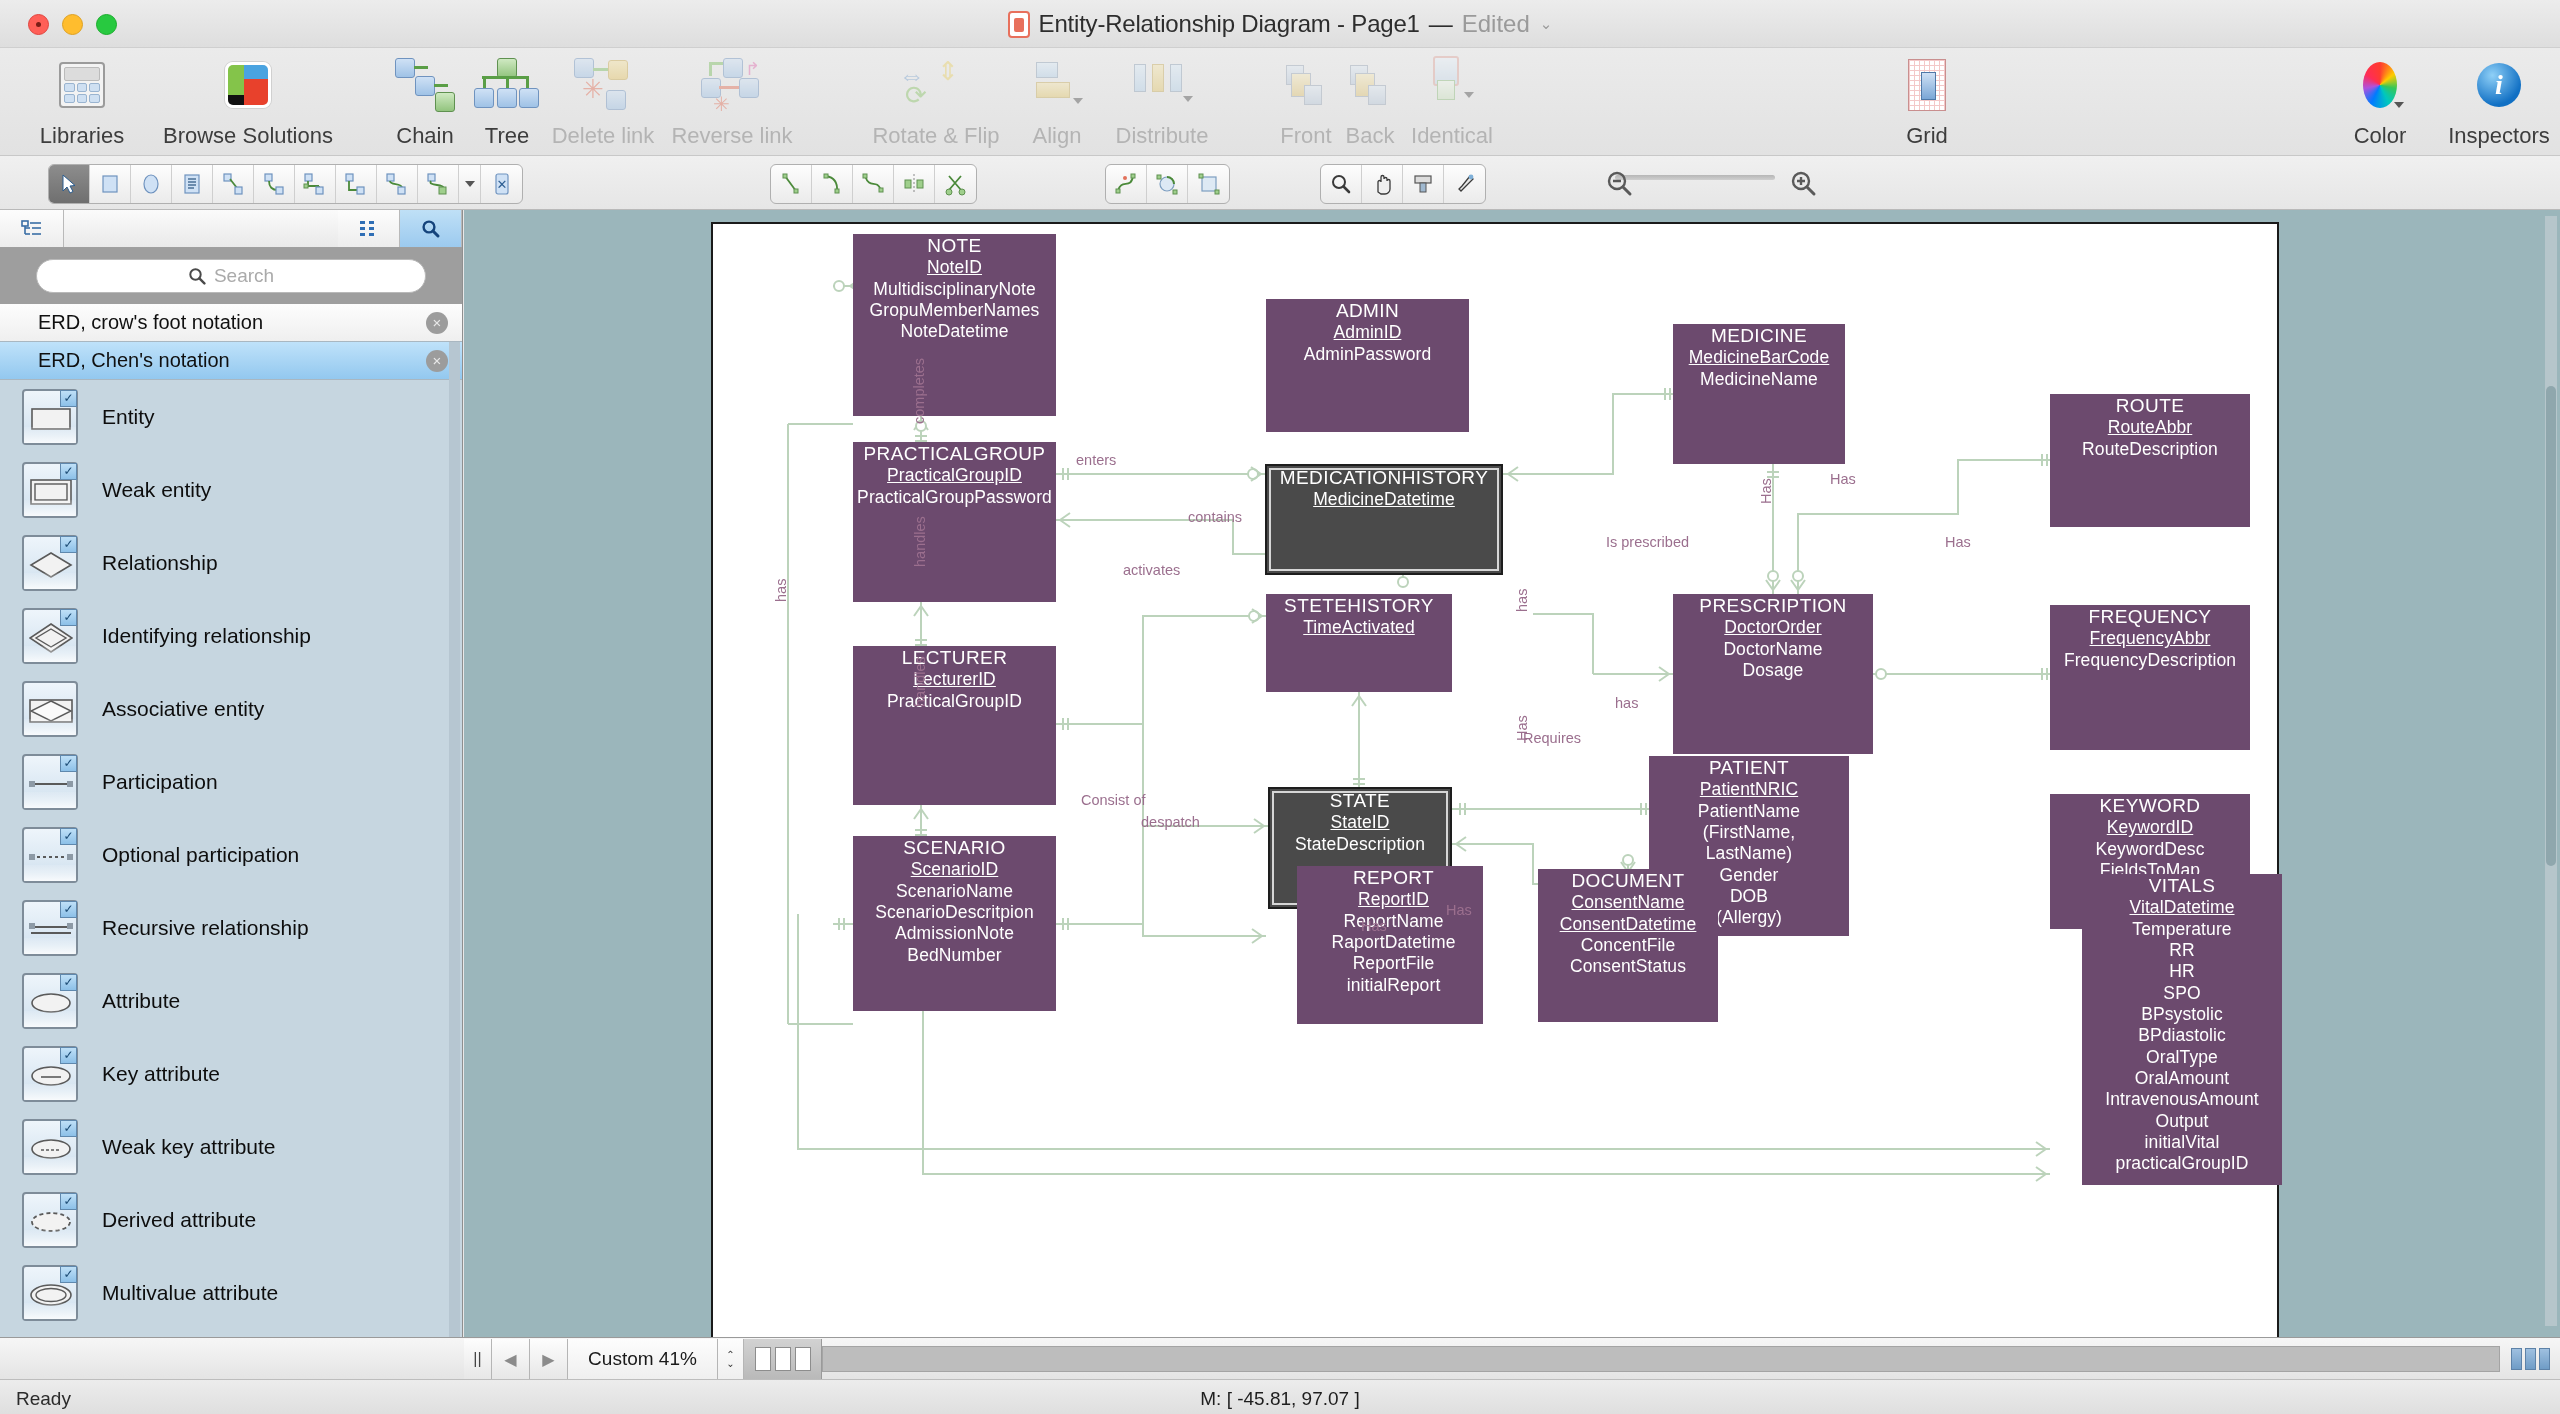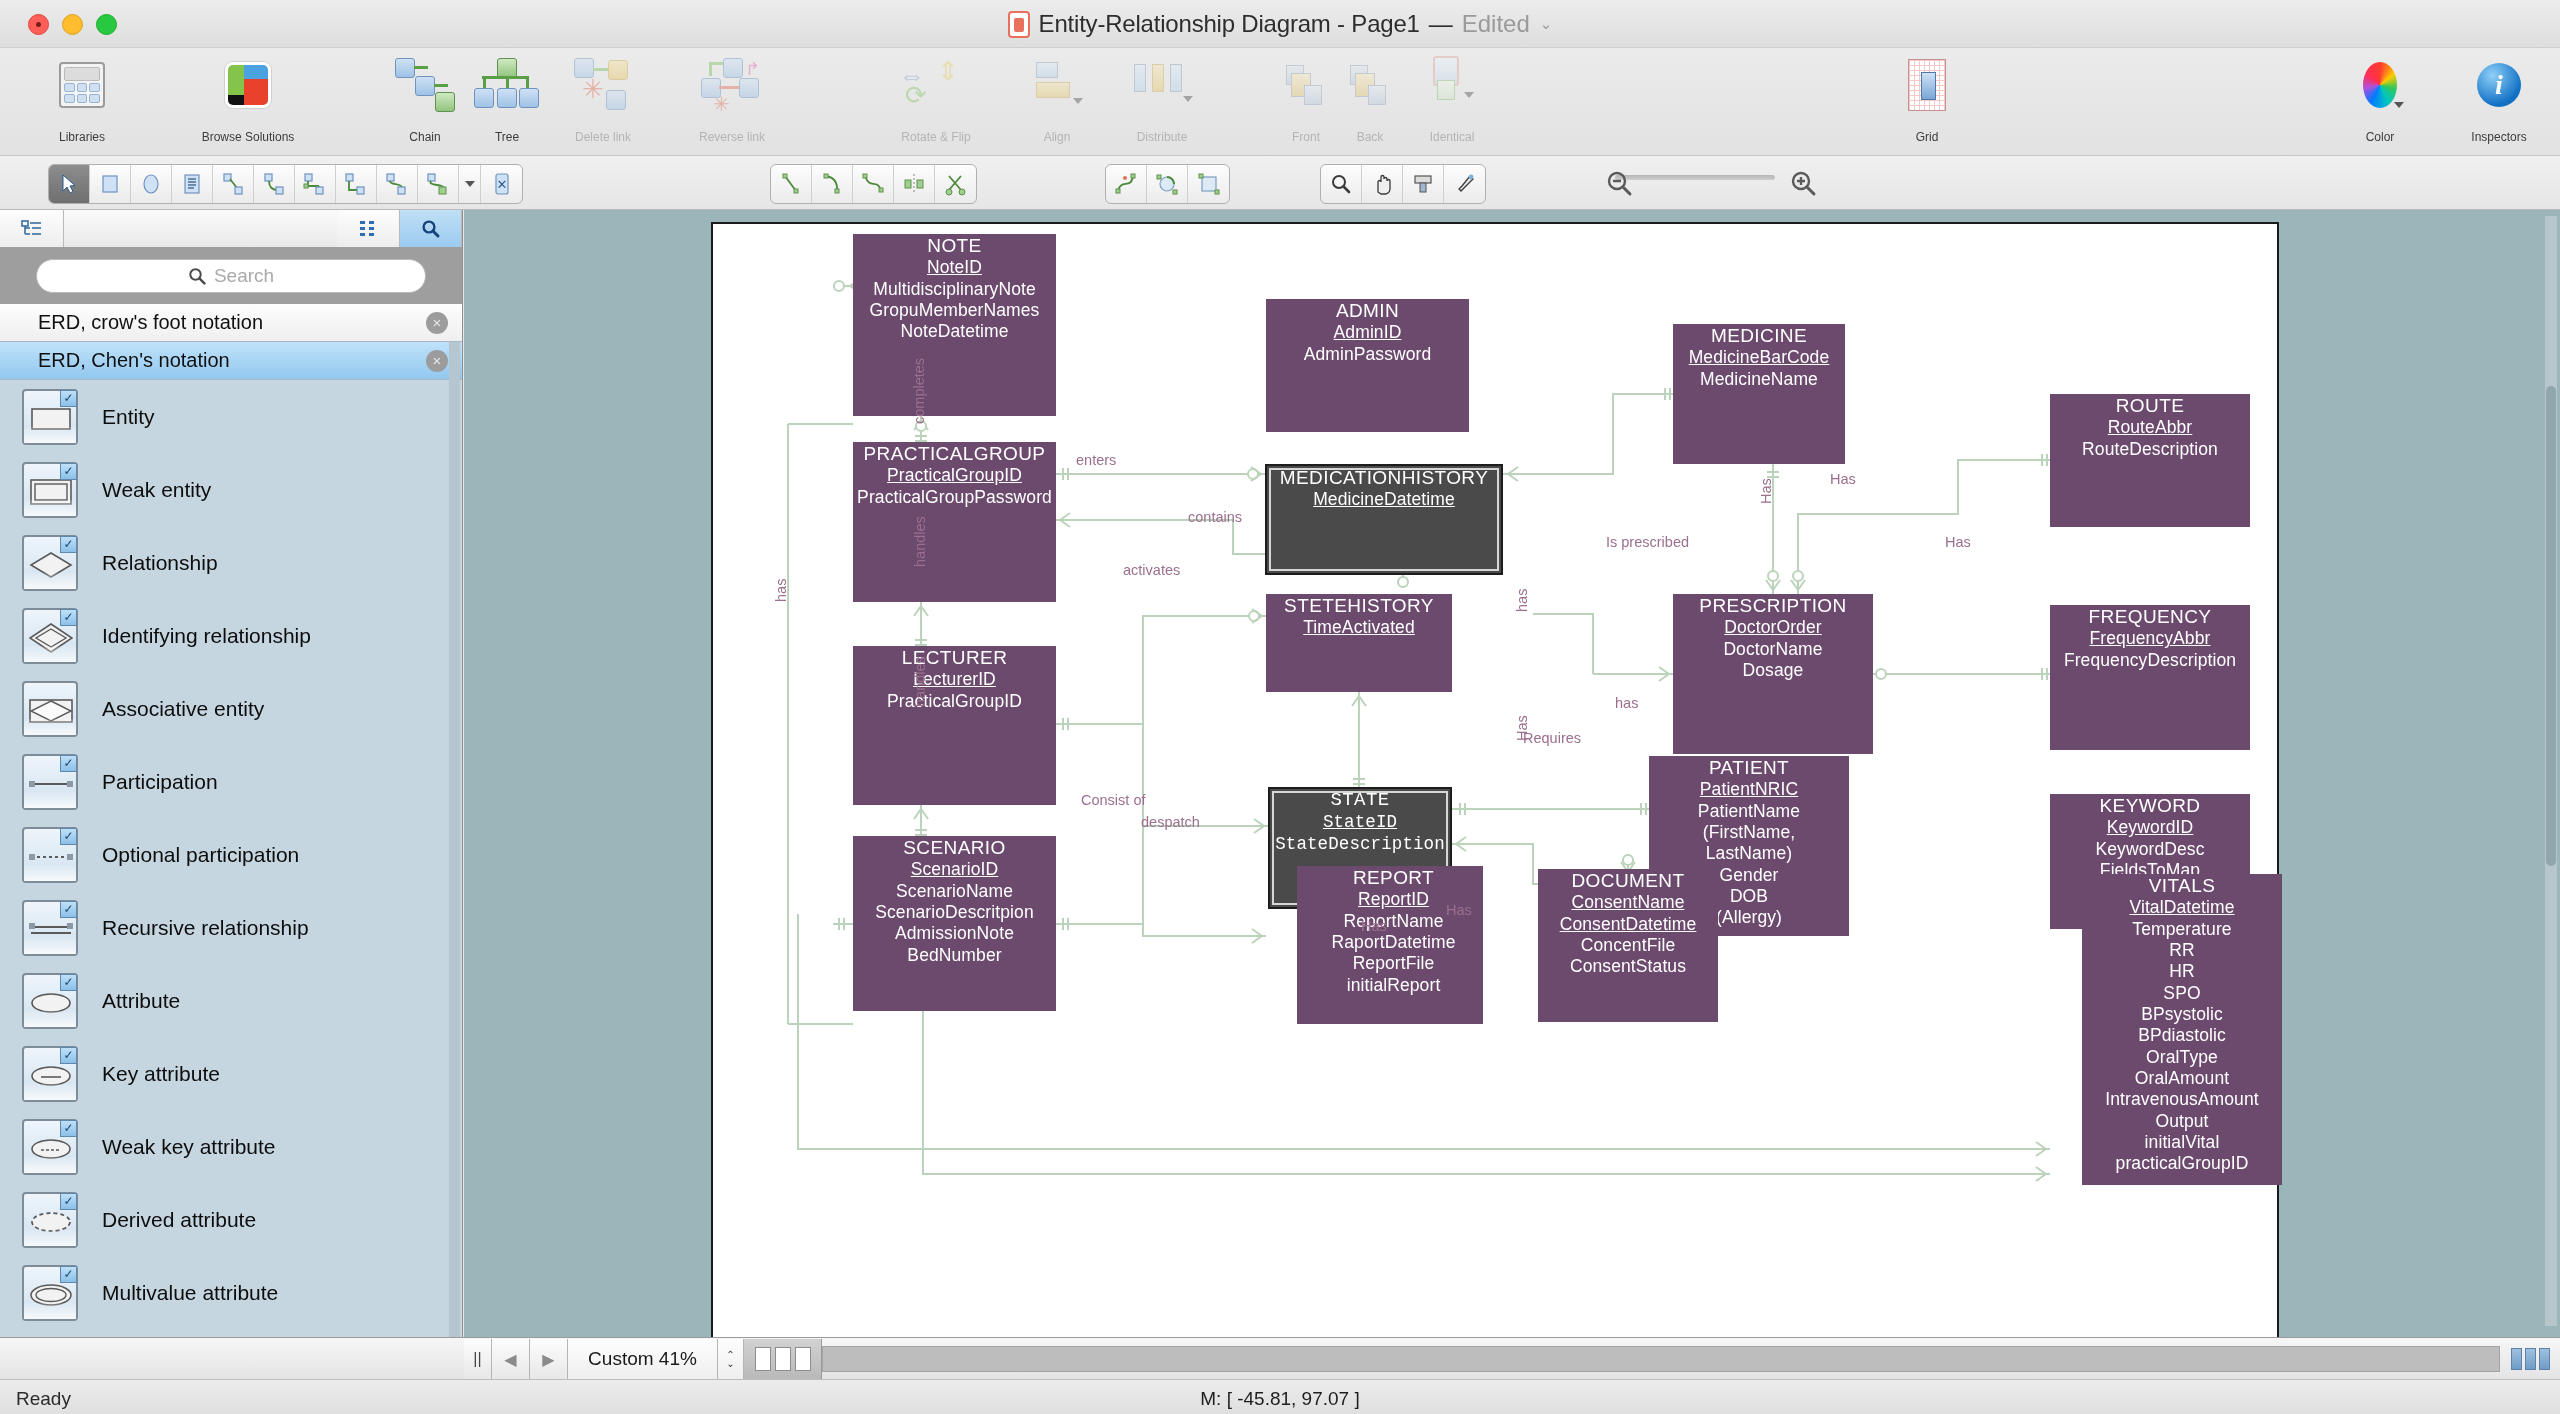--- a/index.html
+++ b/index.html
@@ -42,21 +42,21 @@
   #doc-chevron { font-size:15px; color:#9a9a9a; margin-left:1px; }
 
   
   #ribbon {
     position:absolute; left:0; top:48px; width:2560px; height:108px;
     background: linear-gradient(to bottom,#ebebeb,#e2e2e2);
     border-bottom:1px solid #c8c8c8;
   }
   .rb { position:absolute; top:6px; text-align:center; }
   .rb-ic { height:62px; display:flex; align-items:center; justify-content:center; }
-  .rb-lb { font-size:12px; color:#3d3d3d; margin-top:14px; white-space:nowrap; }
+  .rb-lb { font-size:22px; color:#3d3d3d; margin-top:7px; white-space:nowrap; }
   .rb.dim .rb-lb { color:#b4b4b4; }
   .rb.dim .rb-ic { opacity:.45; }
 
   
   .nodebox{ width:20px;height:20px;border-radius:3px;border:1px solid #6f93bf;
             background:linear-gradient(#cfe1f5,#9fc2e6); position:absolute;}
   .nodeboxg{ width:20px;height:20px;border-radius:3px;border:1px solid #5f9150;
             background:linear-gradient(#cfe9c2,#92c47e); position:absolute;}
   .lnk{ position:absolute; background:#5a9e46; }
   .libicon{width:46px;height:46px;border:2px solid #9b9b9b;border-radius:4px;background:#f3f3f3;
@@ -896,21 +896,21 @@
         </div>
         <div class="ent" style="left: 553px; top: 370px; width: 186px; height: 98px;">
           <div class="nm">STETEHISTORY</div>
           <div class="pk">TimeActivated</div>
         </div>
         <div class="ent" style="left: 140px; top: 422px; width: 203px; height: 159px;">
           <div class="nm">LECTURER</div>
           <div class="pk">LecturerID</div>
           <div>PracticalGroupID</div>
         </div>
-        <div class="ent weak" style="left: 555px; top: 563px; width: 184px; height: 122px; font-family: Liberation Mono, monospace;">
+        <div class="ent weak" style="left: 555px; top: 563px; width: 184px; height: 122px;">
           <div class="nm">STATE</div>
           <div class="pk">StateID</div>
           <div>StateDescription</div>
         </div>
         <div class="ent" style="left: 936px; top: 532px; width: 200px; height: 180px;">
           <div class="nm">PATIENT</div>
           <div class="pk">PatientNRIC</div>
           <div>PatientName</div>
           <div>(FirstName,</div>
           <div>LastName)</div>

